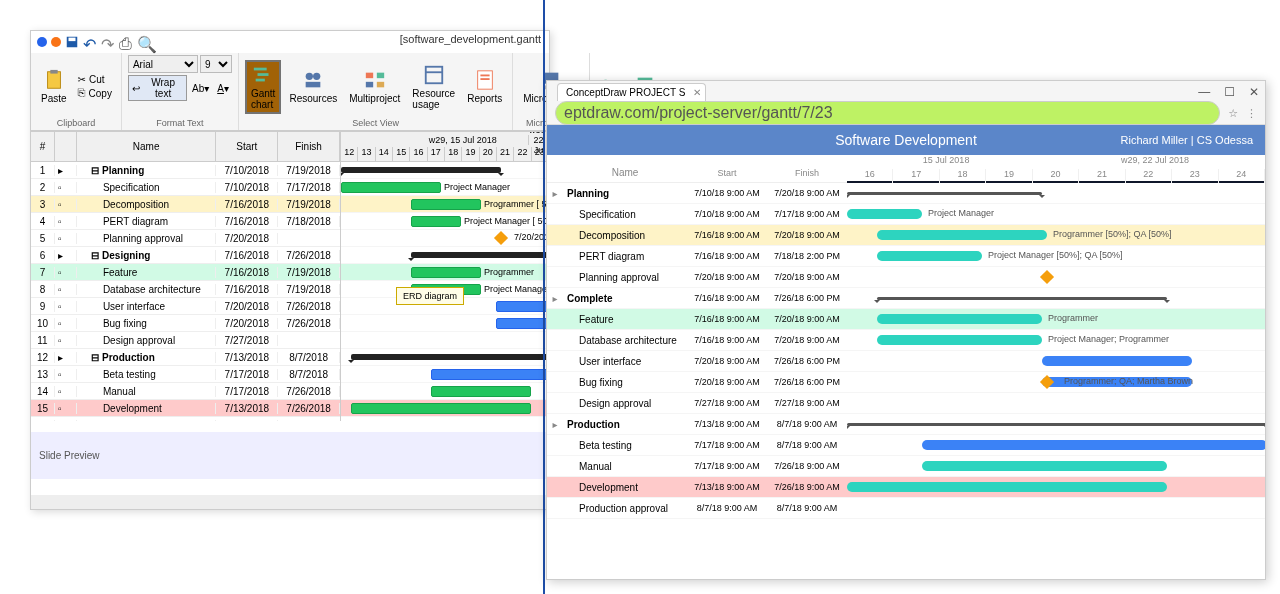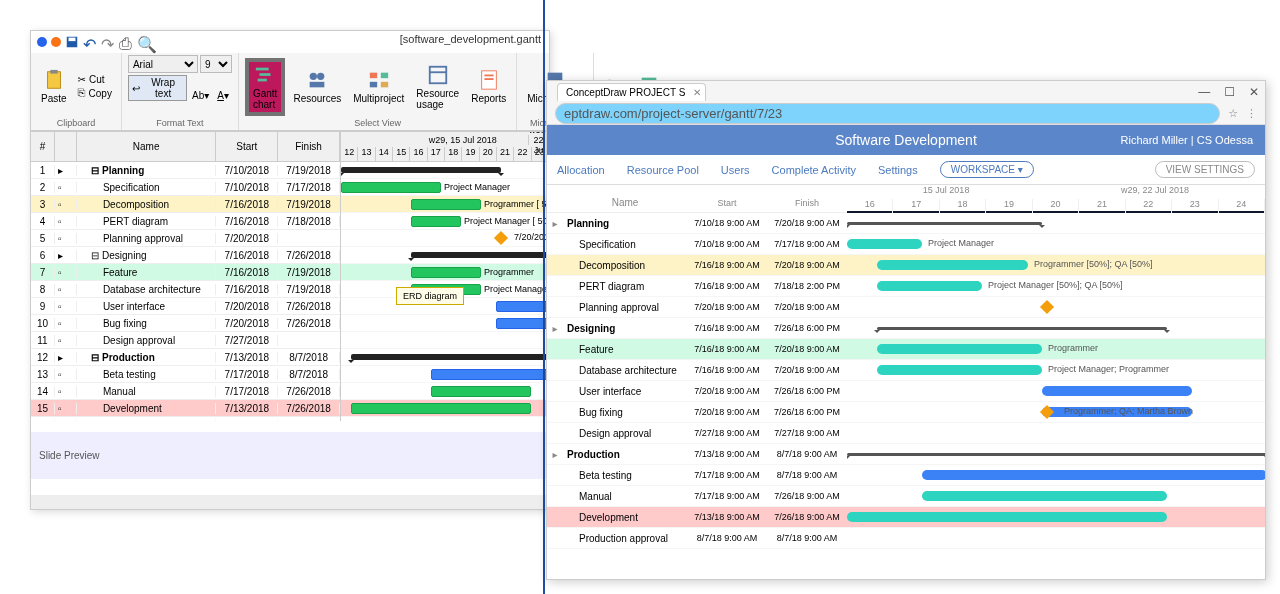--- a/index.html
+++ b/index.html
@@ -13,21 +13,21 @@
 .ribbon-tabs .tab { padding: 4px 12px; cursor: pointer; }
 .ribbon-tabs .tab.file { background: #0f5aa8; color: #fff; }
 .ribbon-tabs .tab.active { border-bottom: 2px solid #0f5aa8; color: #0f5aa8; }
 .ribbon { height: 78px; background: #f5f5f5; display: flex; border-bottom: 1px solid #ccc; font-size: 10px; }
 .ribbon-group { border-right: 1px solid #ddd; padding: 2px 6px; display: flex; flex-direction: column; }
 .ribbon-group .group-content { flex: 1; display: flex; align-items: center; gap: 4px; }
 .ribbon-group .group-label { text-align: center; font-size: 9px; color: #666; }
 .big-btn { display: flex; flex-direction: column; align-items: center; gap: 2px; padding: 2px 4px; cursor: pointer; }
 .big-btn .icon-lg { width: 22px; height: 22px; }
 .small-btn { display: flex; align-items: center; gap: 3px; padding: 1px 3px; cursor: pointer; font-size: 10px; }
-.font-row { display: flex; gap: 2px; align-items: flex-end; }
+.font-row { display: flex; gap: 2px; align-items: center; }
 .font-row select, .font-row input { font-size: 10px; height: 18px; border: 1px solid #bbb; }
 .grid-area { height: 290px; overflow: hidden; border-top: 1px solid #ccc; display: flex; }
 .task-grid { width: 310px; border-right: 1px solid #ccc; overflow: hidden; }
 .grid-header { display: flex; background: #f0f0f0; border-bottom: 1px solid #ccc; font-size: 10px; height: 30px; }
 .grid-header .col { border-right: 1px solid #ccc; display: flex; align-items: center; justify-content: center; }
 .grid-row { display: flex; border-bottom: 1px solid #eee; font-size: 10px; height: 17px; align-items: center; }
 .grid-row .cell { border-right: 1px solid #eee; padding: 0 3px; white-space: nowrap; overflow: hidden; }
 .col-num { width: 24px; text-align: center; }
 .col-icon { width: 22px; }
 .col-name { width: 140px; }
@@ -57,21 +57,21 @@
 .scroll-h { height: 14px; background: #eee; position: absolute; bottom: 0; left: 0; right:0; }
 .divider-line { position: absolute; left: 543px; top: 0; width: 2px; height: 594px; background: #1e4ea8; }
 
 .browser { position: absolute; left: 546px; top: 80px; width: 720px; height: 500px; border: 1px solid #ccc; background: #fff; box-shadow: 2px 2px 10px rgba(0,0,0,0.2); }
 .browser-chrome { height: 44px; background: #f5f5f5; border-bottom: 1px solid #ddd; font-size: 11px; }
 .browser-tabs { height: 20px; display: flex; align-items: flex-end; padding-left: 10px; }
 .browser-tab { background: #fff; border: 1px solid #ccc; border-bottom: none; border-radius: 4px 4px 0 0; padding: 3px 20px 3px 8px; font-size: 10px; position: relative; }
 .browser-tab .close { position: absolute; right: 4px; top: 3px; font-size: 10px; color: #888; }
 .window-ctrls { position: absolute; right: 6px; top: 4px; display: flex; gap: 14px; font-size: 12px; color: #555; }
 .addr-bar { height: 24px; display: flex; align-items: center; padding: 0 8px; }
-.addr-input { flex: 1; border: 1px solid #ccc; border-radius: 12px; padding: 2px 8px; font-size: 13px; background: #7dd3fc; color: #555; }
+.addr-input { flex: 1; border: 1px solid #ccc; border-radius: 12px; padding: 2px 8px; font-size: 16px; background: #bef264; color: #555; }
 .star { margin: 0 8px; color: #888; }
 .menu-dots { color: #888; }
 
 .web-header { height: 30px; background: #5b86c9; color: #fff; display: flex; align-items: center; justify-content: center; font-size: 14px; position: relative; }
 .web-header .user { position: absolute; right: 12px; font-size: 11px; }
 .web-toolbar { height: 30px; background: #fff; border-bottom: 1px solid #ddd; display: flex; align-items: center; padding: 0 10px; gap: 22px; font-size: 11px; color: #4b7abf; }
 .workspace-btn { border: 1px solid #4b7abf; border-radius: 12px; padding: 2px 10px; color: #4b7abf; background: #fff; cursor: pointer; font-size: 10px; }
 .view-settings { margin-left: auto; border: 1px solid #bbb; border-radius: 12px; padding: 2px 10px; color: #888; background: #fff; font-size: 10px; }
 .web-grid { display: flex; height: 380px; }
 .web-task-col { width: 300px; overflow: hidden; }
@@ -151,21 +151,21 @@
               <span>Wrap text</span>
             </button>
           <span style="padding:0 3px">Ab▾</span>
           <span style="padding:0 3px"><u>A</u>▾</span>
         </div>
       </div>
       <div class="group-label">Format Text</div>
     </div>
     <div class="ribbon-group">
       <div class="group-content">
-        <div class="big-btn" style="background:#be185d;border:4px solid #737373">
+        <div class="big-btn" style="background:#a16207;border:2px solid #737373">
             <span class="icon-lg"><svg viewBox="0 0 24 24">
                 <rect x="2" y="4" width="14" height="3" fill="#5b9"></rect>
                 <rect x="6" y="10" width="12" height="3" fill="#5b9"></rect>
                 <rect x="4" y="16" width="10" height="3" fill="#5b9"></rect>
               </svg></span>
             <span>Gantt chart</span>
           </div>
         <div class="big-btn">
             <span class="icon-lg"><svg viewBox="0 0 24 24">
                 <circle cx="8" cy="8" r="4" fill="#57a"></circle>
@@ -271,21 +271,21 @@
           <div class="grid-row">
             <div class="cell col-num">5</div>
             <div class="cell col-icon">▫</div>
             <div class="cell col-name" style="padding-left:26px">Planning approval</div>
             <div class="cell col-start">7/20/2018</div>
             <div class="cell col-finish"></div>
           </div>
           <div class="grid-row">
             <div class="cell col-num">6</div>
             <div class="cell col-icon">▸</div>
-            <div class="cell col-name" style="font-weight:normal;padding-left:14px">⊟ Designing</div>
+            <div class="cell col-name" style="font-weight:bold;padding-left:14px">⊟ Designing</div>
             <div class="cell col-start">7/16/2018</div>
             <div class="cell col-finish">7/26/2018</div>
           </div>
           <div class="grid-row row-hl-green">
             <div class="cell col-num">7</div>
             <div class="cell col-icon">▫</div>
             <div class="cell col-name" style="padding-left:26px">Feature</div>
             <div class="cell col-start">7/16/2018</div>
             <div class="cell col-finish">7/19/2018</div>
           </div>
@@ -459,29 +459,20 @@
     <div class="addr-bar">
       <div class="addr-input">eptdraw.com/project-server/gantt/7/23</div>
       <span class="star">☆</span>
       <span class="menu-dots">⋮</span>
     </div>
   </div>
   <div class="web-header">
     <span>Software Development</span>
     <span class="user">Richard Miller | CS Odessa</span>
   </div>
-  <div class="web-toolbar">
-    <span>Allocation</span>
-    <span>Resource Pool</span>
-    <span>Users</span>
-    <span>Complete Activity</span>
-    <span>Settings</span>
-    <button class="workspace-btn"><span>WORKSPACE</span> <span>▾</span></button>
-    <button class="view-settings">VIEW SETTINGS</button>
-  </div>
   <div class="web-grid">
     <div class="web-task-col">
       <div class="web-grid-header">
         <div class="col w-arrow"></div>
         <div class="col w-name">Name</div>
         <div class="col w-start">Start</div>
         <div class="col w-finish">Finish</div>
       </div>
       <div id="web-rows">
           <div class="web-row">
@@ -509,21 +500,21 @@
             <div class="wcell w-finish">7/18/18 2:00 PM</div>
           </div>
           <div class="web-row">
             <div class="wcell w-arrow"></div>
             <div class="wcell w-name" style="padding-left:16px">Planning approval</div>
             <div class="wcell w-start">7/20/18 9:00 AM</div>
             <div class="wcell w-finish">7/20/18 9:00 AM</div>
           </div>
           <div class="web-row">
             <div class="wcell w-arrow">▸</div>
-            <div class="wcell w-name" style="font-weight:bold;padding-left:4px">Designing</div>
+            <div class="wcell w-name" style="font-weight:bold;padding-left:4px">Complete</div>
             <div class="wcell w-start">7/16/18 9:00 AM</div>
             <div class="wcell w-finish">7/26/18 6:00 PM</div>
           </div>
           <div class="web-row row-hl-green">
             <div class="wcell w-arrow"></div>
             <div class="wcell w-name" style="padding-left:16px">Feature</div>
             <div class="wcell w-start">7/16/18 9:00 AM</div>
             <div class="wcell w-finish">7/20/18 9:00 AM</div>
           </div>
           <div class="web-row">
@@ -603,21 +594,21 @@
       <div class="gantt-rows web-gantt-rows" id="web-bars">
           <div class="gantt-row">
             <div class="web-bar summary" style="left: 0px; width: 195px;"></div>
           </div>
           <div class="gantt-row">
             <div class="web-bar teal" style="left: 0px; width: 75px;">
               <span class="web-bar-label">Project Manager</span>
             </div>
           </div>
           <div class="gantt-row row-hl-yellow">
-            <div class="web-bar teal" style="left: 30px; width: 151px; padding-left: 28px;">
+            <div class="web-bar teal" style="left: 30px; width: 170px; padding-left: 28px;">
               <span class="web-bar-label">Programmer [50%]; QA [50%]</span>
             </div>
           </div>
           <div class="gantt-row">
             <div class="web-bar teal" style="left: 30px; width: 105px;">
               <span class="web-bar-label">Project Manager [50%]; QA [50%]</span>
             </div>
           </div>
           <div class="gantt-row">
             <div class="web-milestone" style="left: 195px;"></div>

